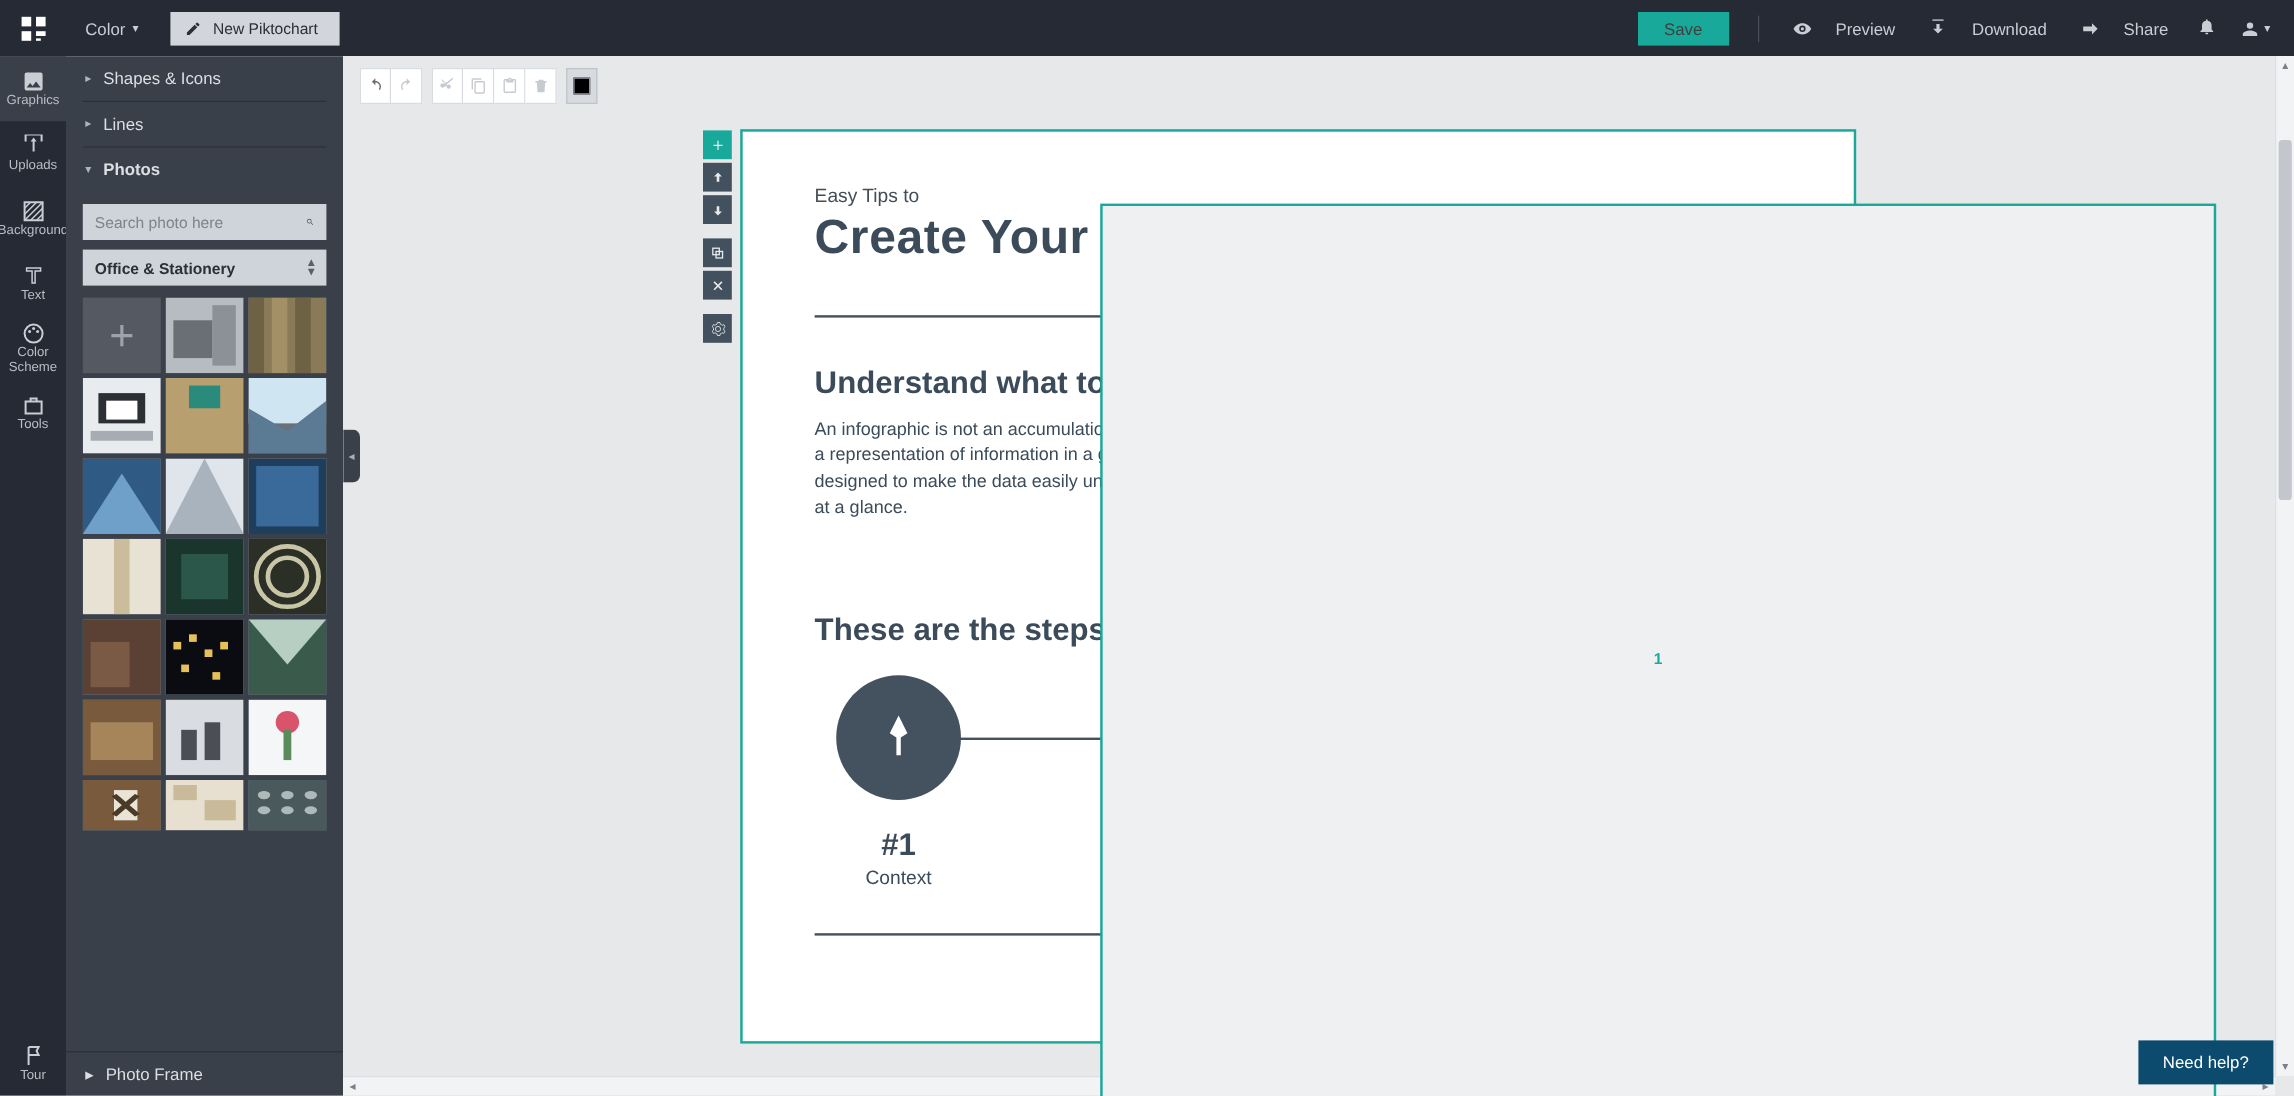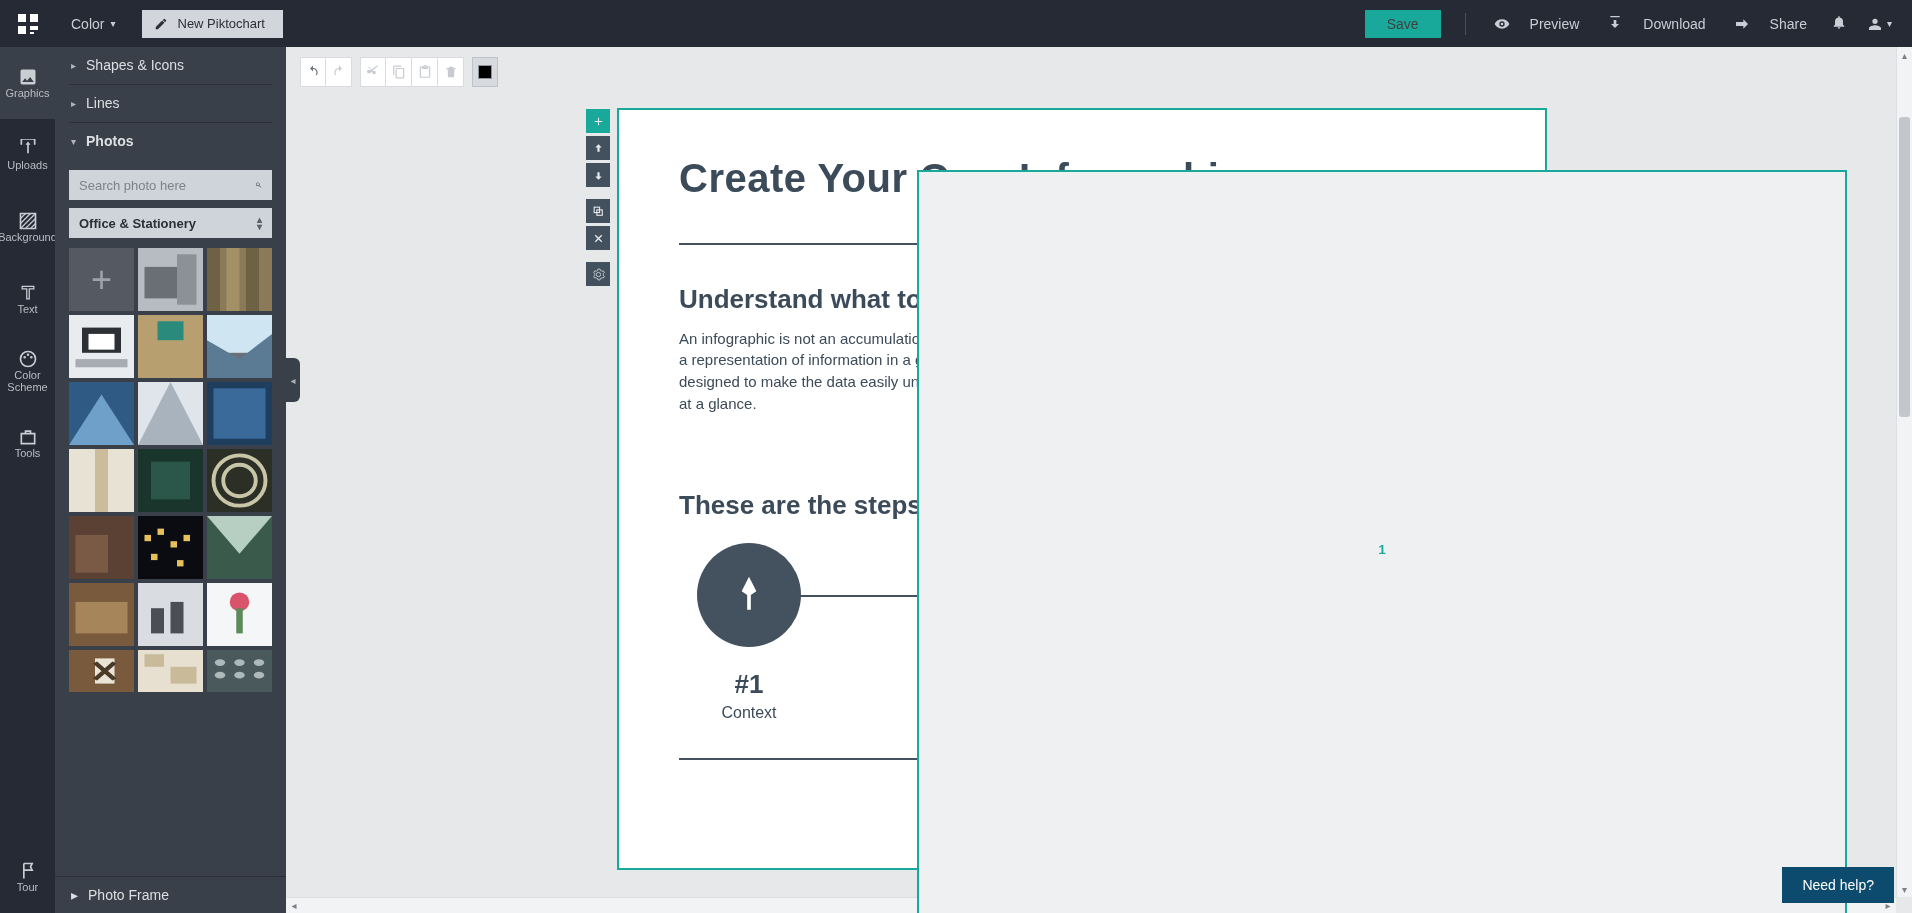--- a/index.html
+++ b/index.html
@@ -15,21 +15,21 @@
 .top-spacer{flex:1;}
 .save-btn{background:#18a99a;color:#404040;height:28px;padding:0 22px;display:flex;align-items:center;font-size:14px;cursor:pointer;margin-right:10px;}
 .top-divider{width:1px;height:22px;background:#4a4f57;margin:0 14px;}
 .top-action{display:flex;align-items:center;gap:20px;padding:0 14px;cursor:pointer;font-size:14px;}
 .top-action svg{width:16px;height:16px;fill:#c9cdd4;}
 .top-icon{padding:0 10px;cursor:pointer;}
 .top-icon svg{width:16px;height:16px;fill:#c9cdd4;}
 
 
 .rail{position:absolute;top:47px;left:0;width:55px;bottom:0;background:#252a34;color:#b9bdc4;}
-.rail-item{height:72px;display:flex;flex-direction:column;align-items:center;justify-content:center;gap:0;font-size:11px;cursor:pointer;}
+.rail-item{height:54px;display:flex;flex-direction:column;align-items:center;justify-content:center;gap:0;font-size:11px;cursor:pointer;}
 .rail-item.active{background:#3a4049;}
 .rail-item svg{width:20px;height:20px;fill:#c9cdd4;}
 .rail-bottom{position:absolute;bottom:0;left:0;right:0;}
 
 
 .panel{position:absolute;top:47px;left:55px;width:231px;bottom:0;background:#3a4049;color:#dcdfe4;font-size:14px;overflow:hidden;}
 .panel-section{padding:10px 16px;display:flex;align-items:center;gap:10px;cursor:pointer;border-bottom:1px solid rgba(0,0,0,0);}
 .panel-section .caret{font-size:10px;color:#b0b4bc;}
 .divider-line{height:1px;background:#2b3038;margin:0 14px;}
 .search-wrap{margin:10px 14px 8px;background:#cfd4db;height:30px;display:flex;align-items:center;padding:0 10px;}
@@ -461,20 +461,21 @@
       </div>
     <div style="height:6px;"></div>
     <div class="br-btn">
         <svg viewBox="0 0 24 24">
           <path d="M12 8a4 4 0 100 8 4 4 0 000-8zm9 4a7.9 7.9 0 00-.18-1.7l2.1-1.64-2-3.46-2.49 1a8 8 0 00-2.94-1.7L15 2h-4l-.49 2.5a8 8 0 00-2.94 1.7l-2.49-1-2 3.46 2.1 1.64A7.9 7.9 0 005 12c0 .58.06 1.15.18 1.7l-2.1 1.64 2 3.46 2.49-1a8 8 0 002.94 1.7L11 22h4l.49-2.5a8 8 0 002.94-1.7l2.49 1 2-3.46-2.1-1.64c.12-.55.18-1.12.18-1.7z" fill="none" stroke="#e7eaee" stroke-width="1.3"></path>
         </svg>
       </div>
   </div>
 
   <div class="page">
+    <div class="kicker">Easy Tips to</div>
     <h1>Create Your Own Infographic</h1>
     <div class="hr"></div>
     <div class="cols">
       <div class="col">
         <h2>Understand what to create</h2>
         <p>An infographic is not an accumulation of data. It is a representation of information in a graphic format designed to make the data easily understandable at a glance.</p>
       </div>
       <div class="col">
         <h2>The chosen colors</h2>
         <div class="chart">

